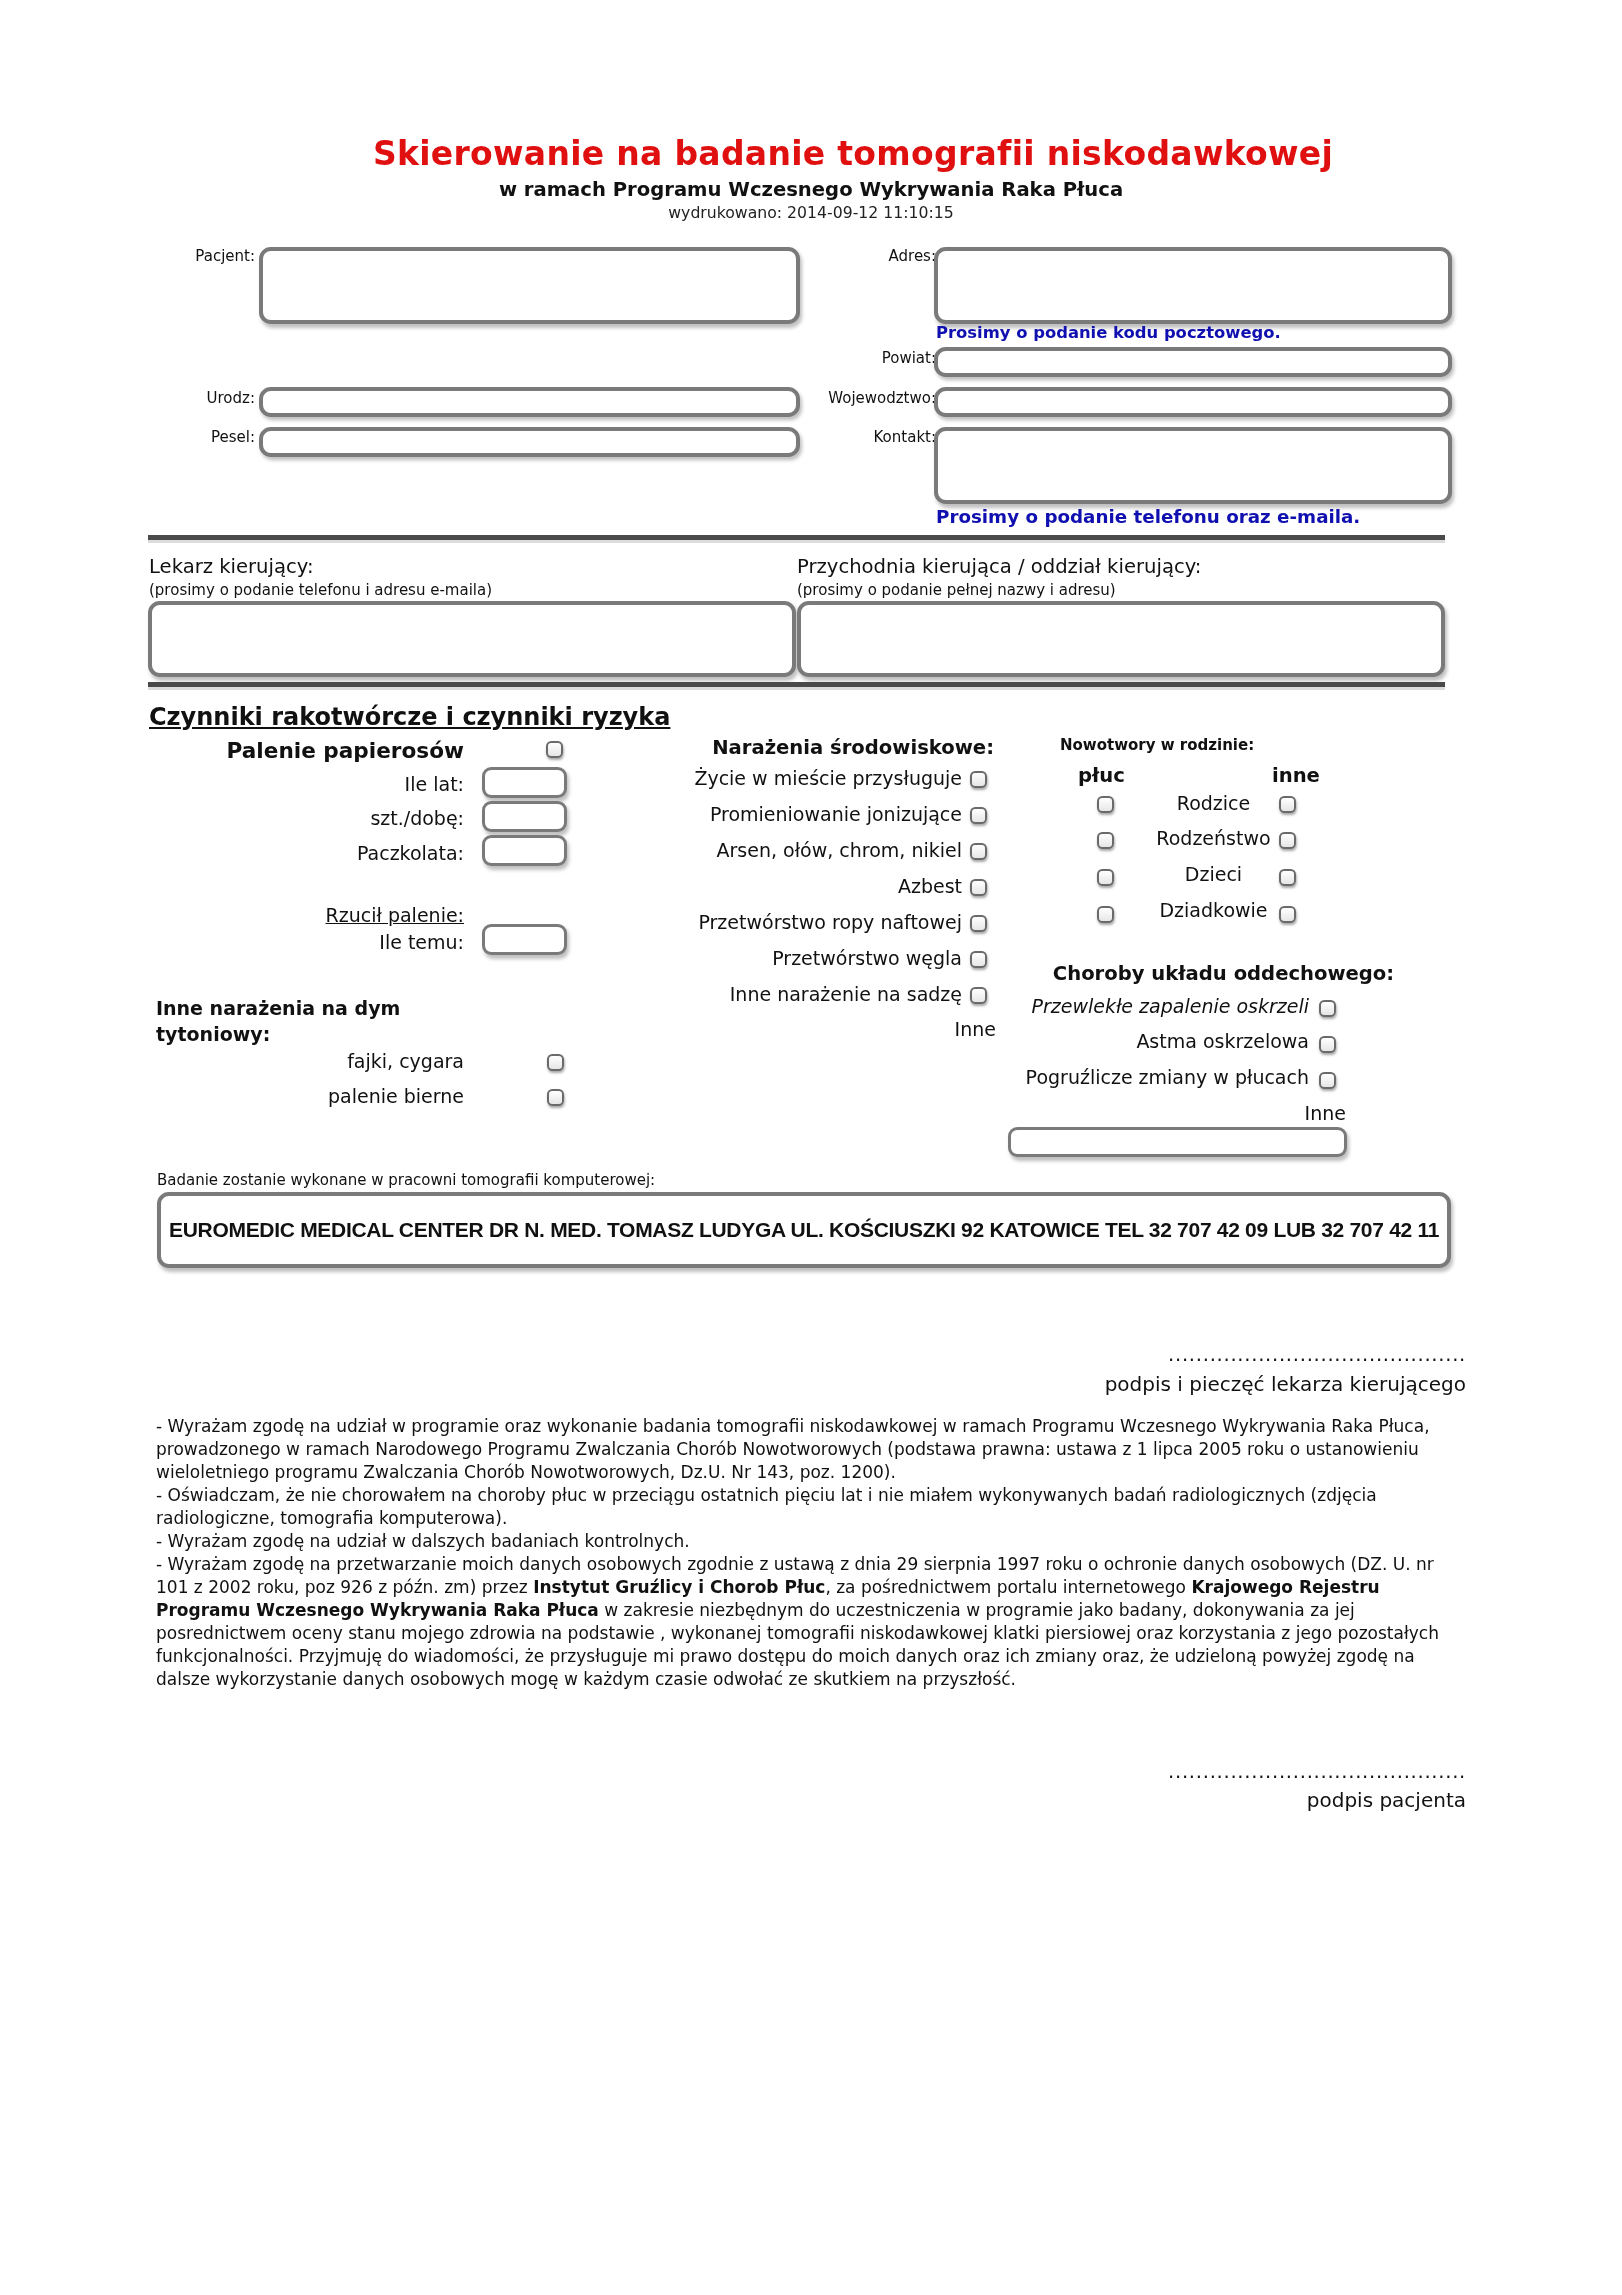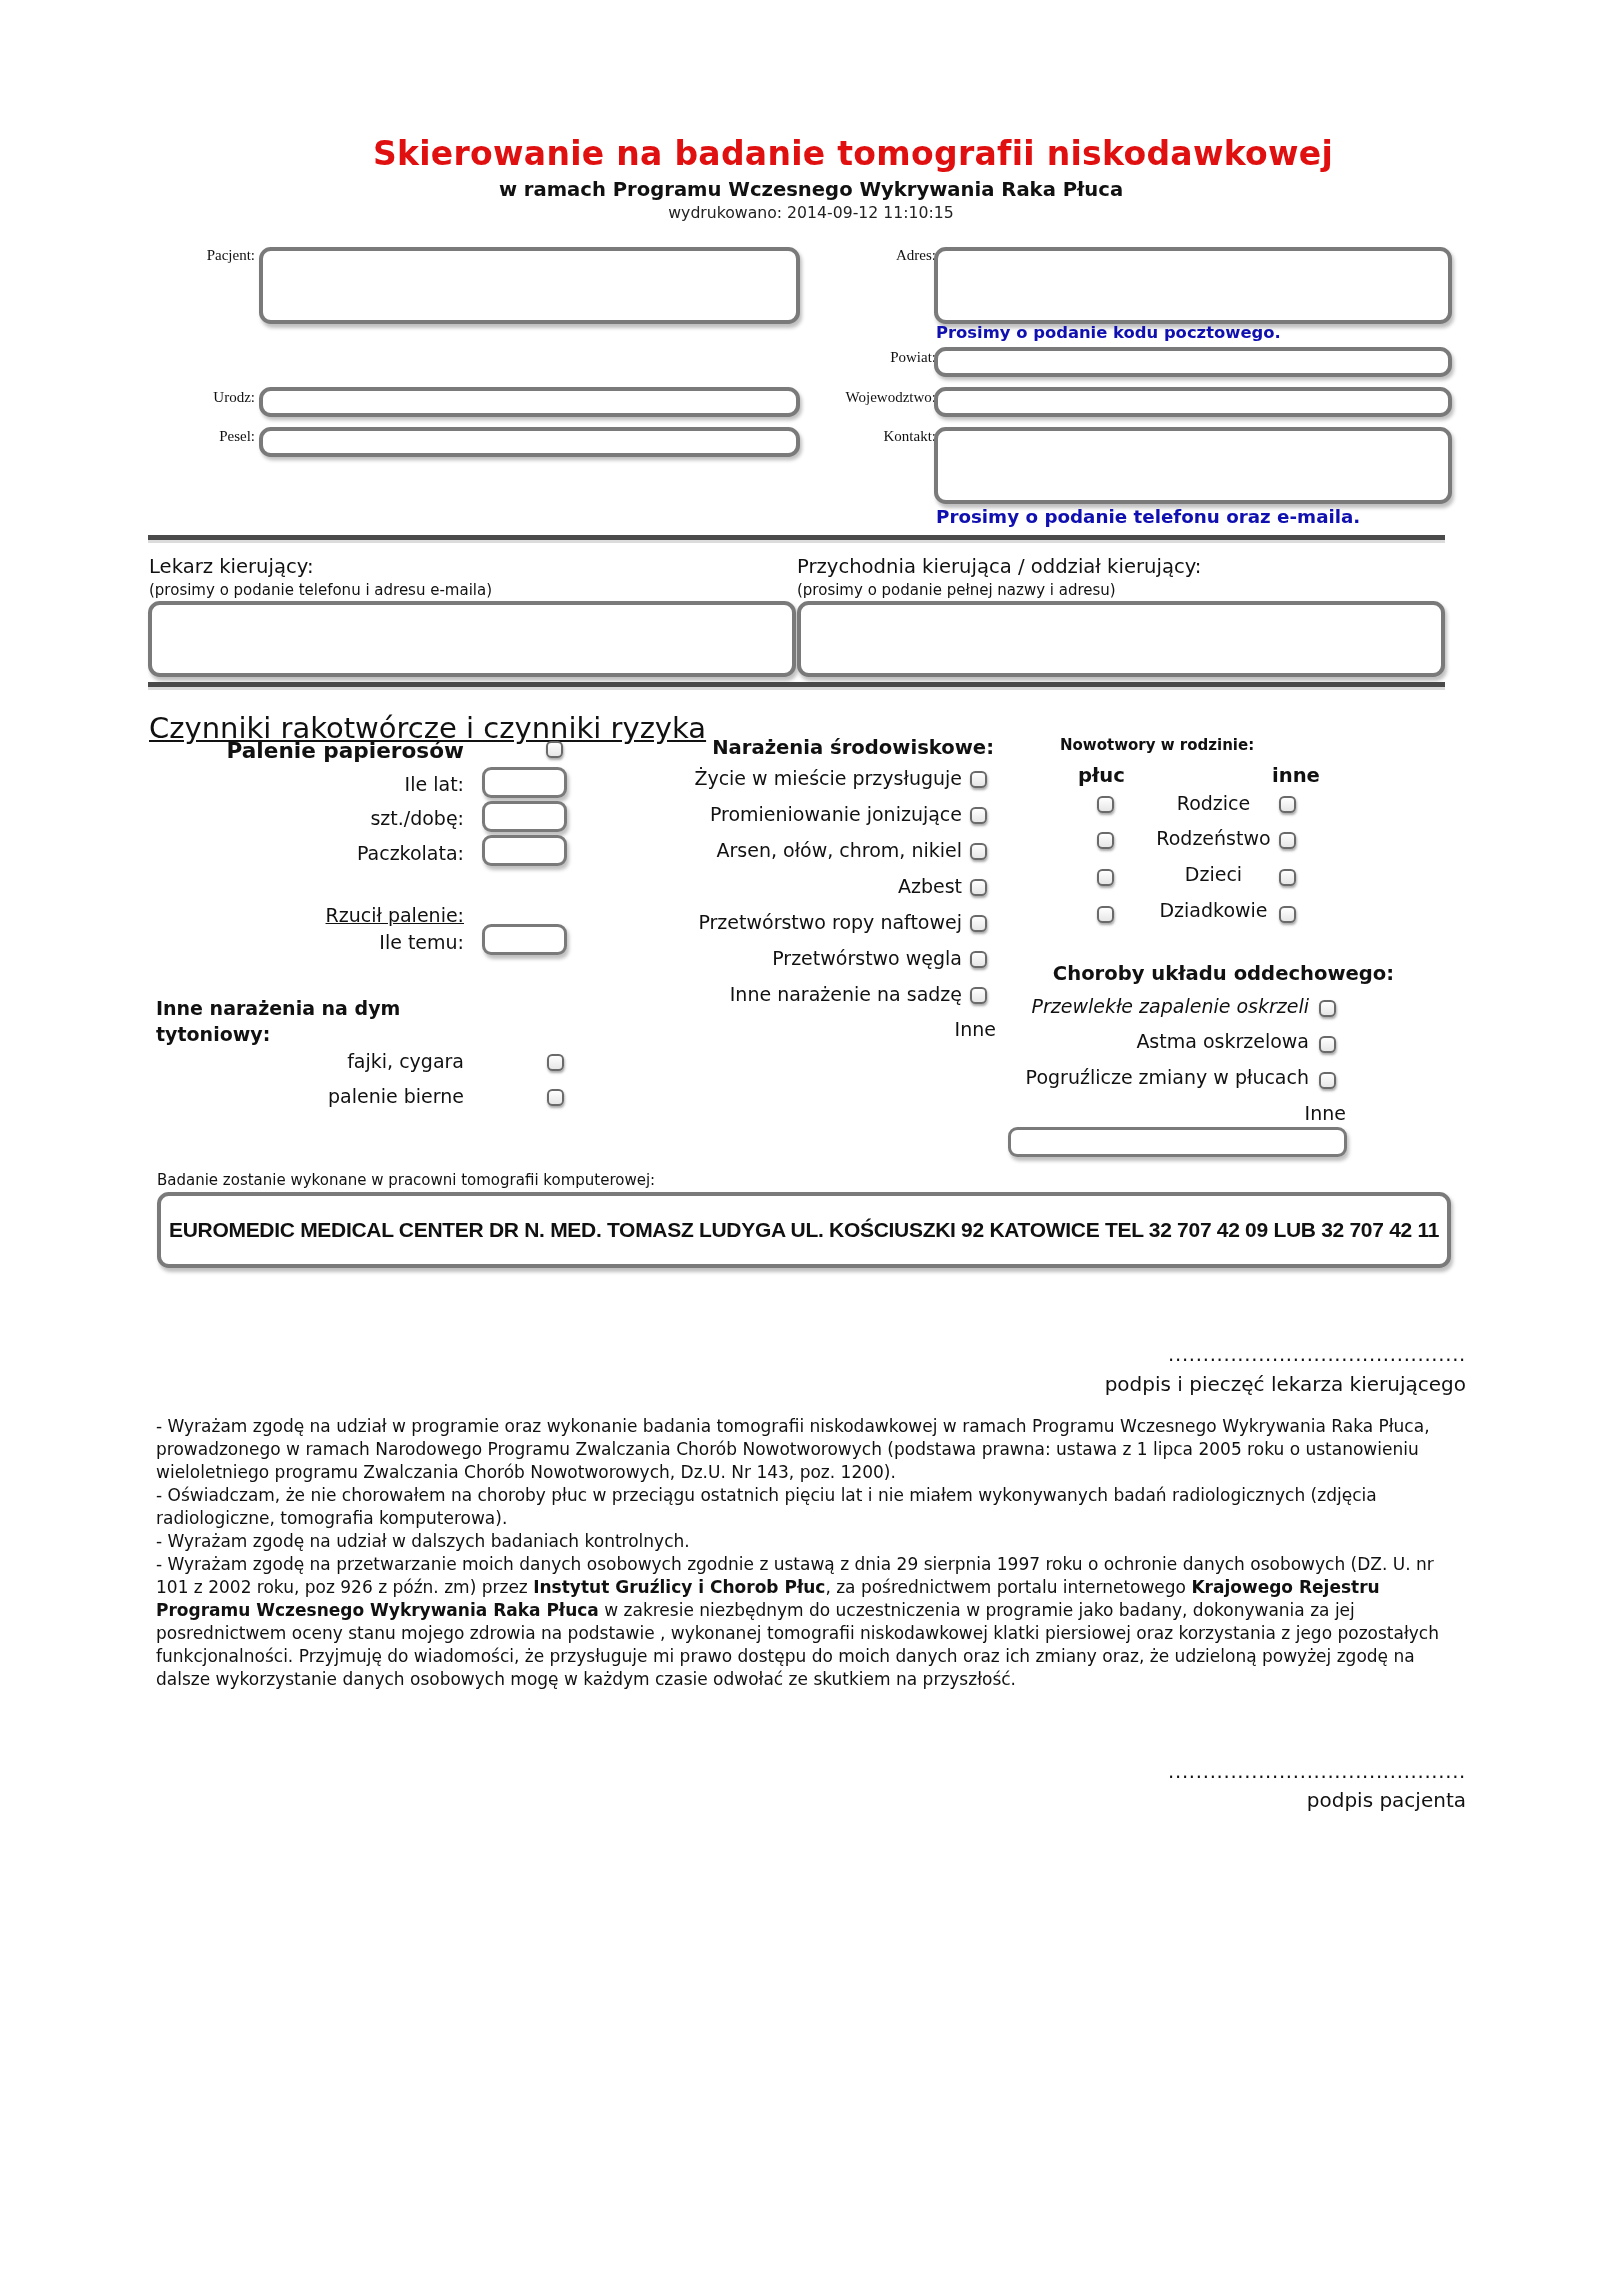--- a/index.html
+++ b/index.html
@@ -2,27 +2,27 @@
 <html style="font-size:10.5px"><head>
 <meta charset="utf-8">
 <style>
   html, body { margin:0; padding:0; background:#ffffff; }
   body { width:1622px; height:2295px; position:relative; overflow:hidden;
          font-family:"DejaVu Sans", "Liberation Sans", sans-serif; color:#111; }
   .abs { position:absolute; }
   .title { left:0; width:1622px; top:134px; text-align:center; color:#e01010; font-weight:bold; font-size:33px; letter-spacing:0.3px;margin-left:42px; }
   .subtitle { left:0; width:1622px; top:178px; text-align:center; font-weight:bold; font-size:19.6px; }
   .printed { left:0; width:1622px; top:203px; text-align:center; font-size:15.7px; color:#222; }
-  .lbl { font-size:15px; text-align:right; color:#111;font-family:Liberation Serif, serif; }
+  .lbl { font-size:15px; text-align:right; color:#111; }
   .field { border:4.6px solid #7a7a7a; border-radius:11.8px; background:#fff; box-shadow:2px 3.3px 3.9px rgba(0,0,0,0.25); box-sizing:border-box; }
   .hint { color:#1010b0; font-weight:bold; font-size:16.4px; }
   .rule { height:5.2px; background:#4a4a4a; border-bottom:3.3px solid #dcdcdc; }
   .sec-label { font-size:19.6px; }
   .sec-sub { font-size:15px; }
-  .h-sec { font-size:29px; font-weight:normal; text-decoration:underline;margin-top:8px; }
+  .h-sec { font-size:24px; font-weight:bold; text-decoration:underline; }
   .h-bold { font-weight:bold; font-size:20px; }
   .item { font-size:19px; text-align:right; }
   .cb { width:17px; height:17px; border:2.6px solid #6a6a6a; border-radius:5.2px; background:linear-gradient(#ffffff,#e6e6e6); box-shadow:0.7px 2px 2.6px rgba(0,0,0,0.35); box-sizing:border-box; }
   .center-item { font-size:19px; text-align:center; }
   .clinic { font-family:"Liberation Sans", sans-serif; font-weight:bold; font-size:21px; display:flex; align-items:center; justify-content:center; letter-spacing:-0.3px; }
   .dots { font-size:19.6px; letter-spacing:0.7px; text-align:right; }
   .sig { font-size:20px; text-align:right; }
   .consent { font-size:17px; line-height:23px; color:#111; }
   .consent p { margin:0; }
 </style>

